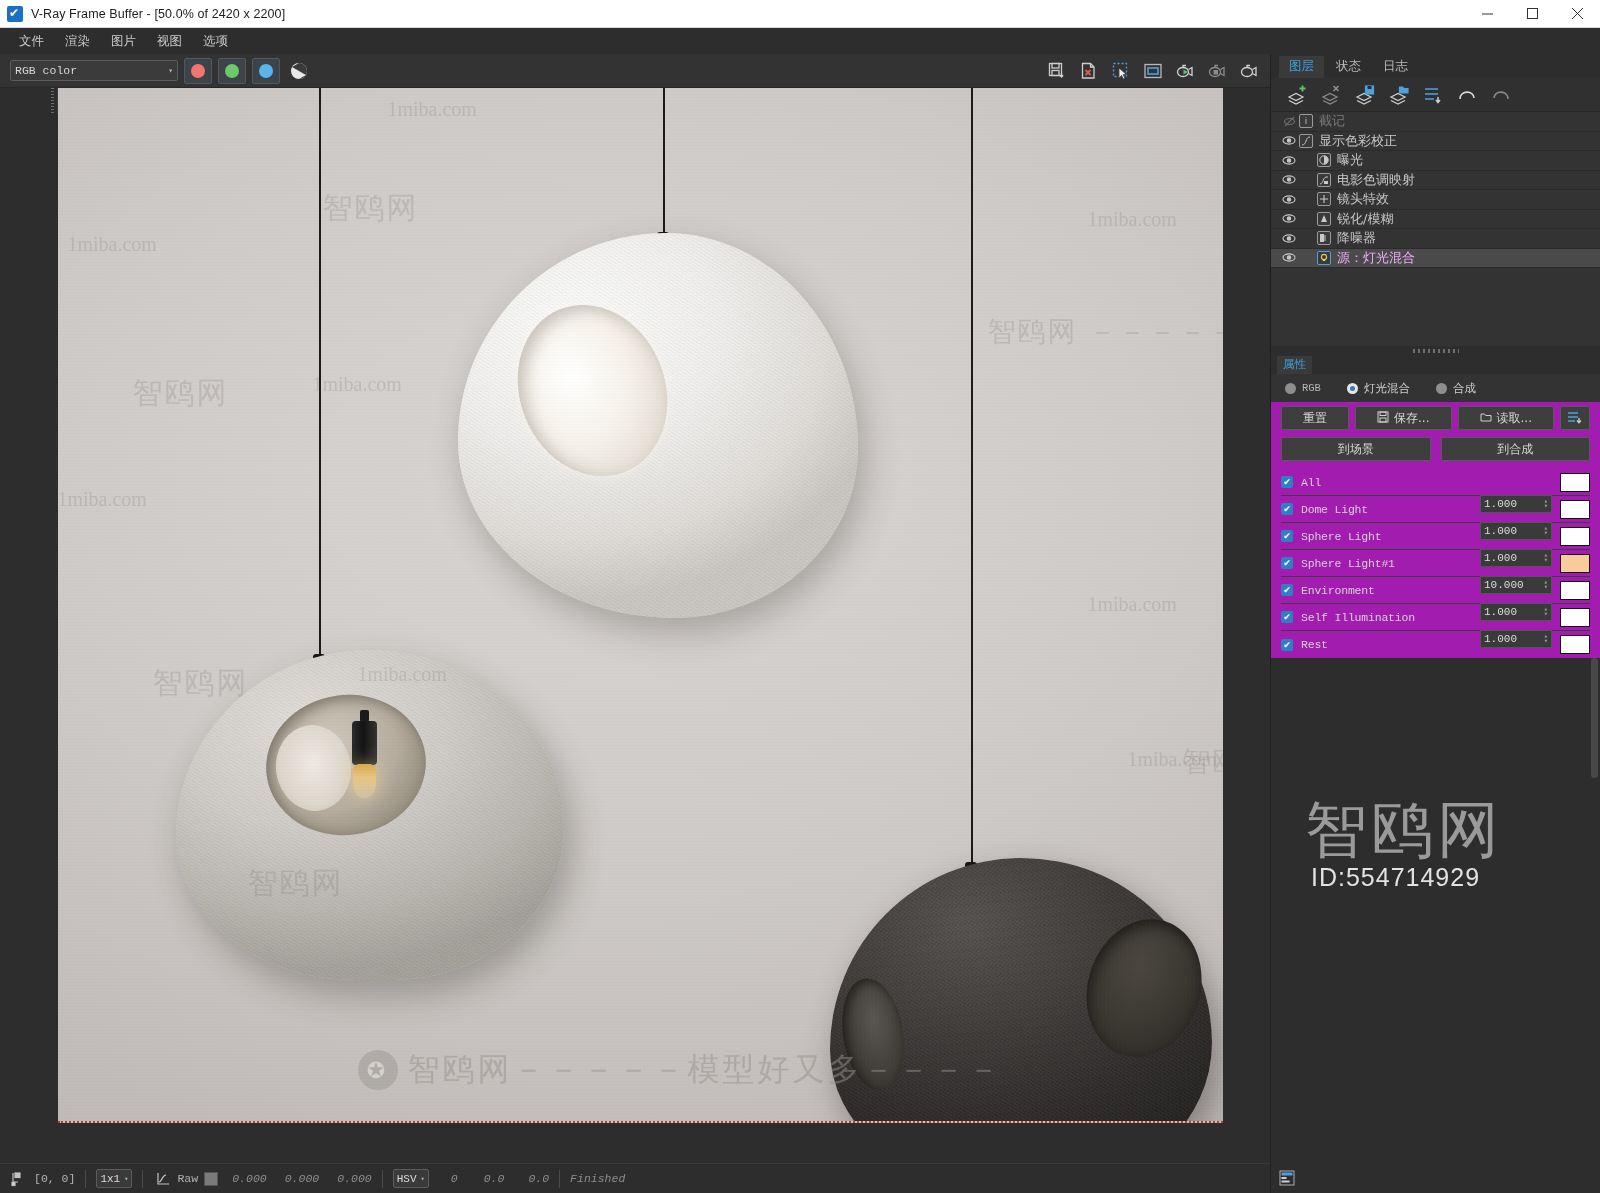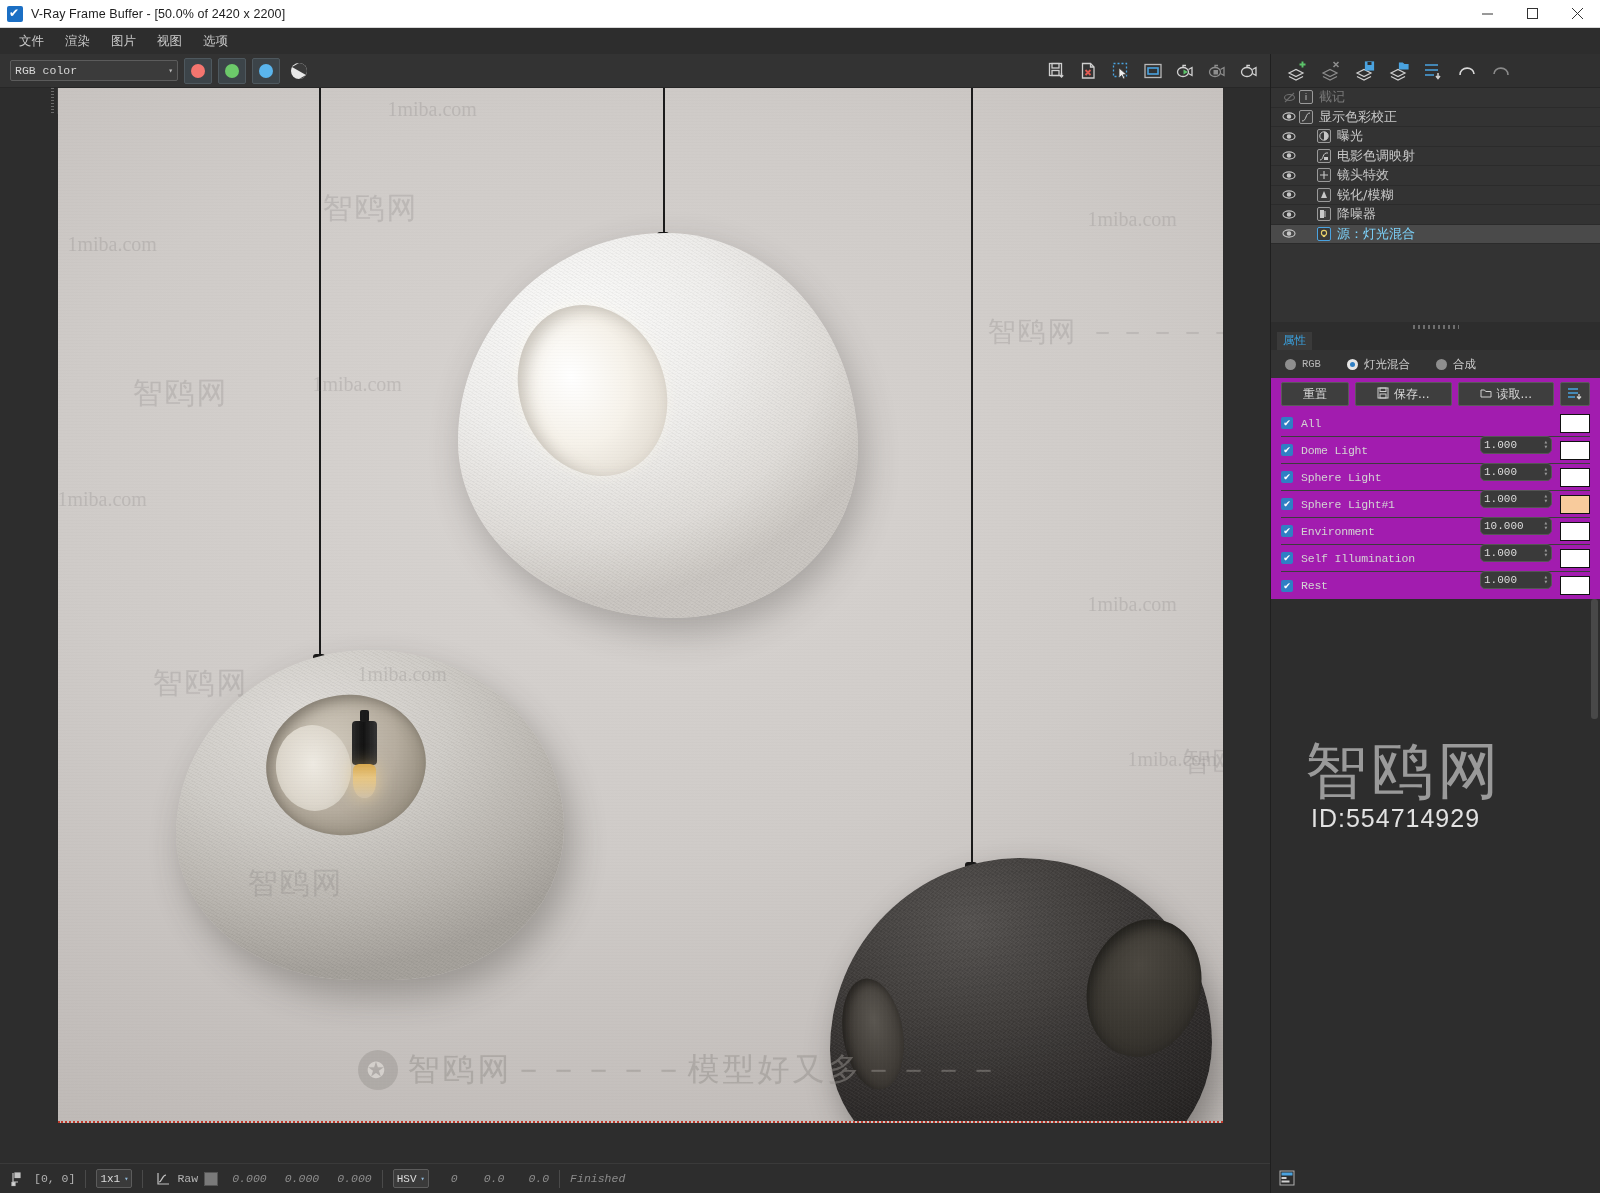--- a/index.html
+++ b/index.html
@@ -277,21 +277,21 @@
   }
   .layer.sel { background:#4a4a4a; }
   .layer .eye { width:20px; display:flex; justify-content:center; flex:0 0 20px; }
   .layer .licon {
     width:14px; height:14px; border:1px solid #9a9a9a; border-radius:2px;
     display:flex; align-items:center; justify-content:center; flex:0 0 14px;
     color:#c4c4c4; font-size:9px; margin-right:6px; background:#3a3a3a;
   }
   .layer .lname { font-size:13px; color:#c8c8c8; font-family:"DejaVu Sans",sans-serif; }
   .layer.disabled .lname { color:#7a7a7a; }
-  .layer.sel .lname { color:#7dd3fc; }
+  .layer.sel .lname { color:#f0abfc; }
   .indent1 { margin-left: 18px; }
 
   .layer-empty { flex:1 1 auto; background:#333333; min-height: 10px; }
   .hsplit {
     height: 10px; background:#2d2d2d; display:flex; align-items:center; justify-content:center;
     flex:0 0 10px;
   }
   .hgrip { width:46px; height:4px; background: repeating-linear-gradient(to right,#6e6e6e 0 2px,transparent 2px 5px); }
 
   .props { background:#a21caf; display:flex; flex-direction:column; flex:0 0 auto; }
@@ -332,21 +332,21 @@
     width:12px; height:12px; background:#2f7fc4; border-radius:2px;
     display:flex; align-items:center; justify-content:center;
     color:#fff; font-size:9px; flex:0 0 12px;
   }
   .mixname {
     font-family:"Liberation Mono", monospace; font-size:11.5px; color:#d3d3d3;
     flex:1 1 auto; white-space:nowrap; letter-spacing:-0.2px;
   }
   .spin {
     width:72px; height:18px; background:#3a3a3a; border:1px solid #555;
-    border-radius:5px; display:flex; align-items:center; padding:0 3px;
+    border-radius:0; display:flex; align-items:center; padding:0 3px;
     font-family:"Liberation Mono", monospace; font-size:11px; color:#dcdcdc;
     flex:0 0 72px;
     margin-top:44px;
   }
   .spin .arrows {
     margin-left:auto; display:flex; flex-direction:column; line-height:5px;
     font-size:7px; color:#9a9a9a;
   }
   .swatch {
     width:30px; height:19px; border:1px solid #111; flex:0 0 30px;
@@ -572,20 +572,25 @@
         <div class="sb-txt dim" style="margin-left:22px;">0</div>
         <div class="sb-txt dim" style="margin-left:26px;">0.0</div>
         <div class="sb-txt dim" style="margin-left:24px;">0.0</div>
         <div class="sb-sep"></div>
         <div class="sb-txt dim">Finished</div>
       </div>
     </div>
 
     <div class="right">
 
+      <div class="rtabs">
+        <div class="rtab active">图层</div>
+        <div class="rtab">状态</div>
+        <div class="rtab">日志</div>
+      </div>
 
       <div class="rtoolbar">
         <div class="rtic">
           <svg width="22" height="22" viewBox="0 0 22 22" fill="none" stroke="#d0d0d0" stroke-width="1.2">
             <path d="M3 13 l7-3.5 l7 3.5 l-7 3.5 z"></path>
               <path d="M3 16.5 l7 3.5 l7-3.5"></path>
             <path d="M13.5 4.5 h6 M16.5 1.5 v6" stroke="#5cc46a" stroke-width="1.9"></path>
           </svg>
         </div>
         <div class="rtic">
@@ -800,20 +805,24 @@
           <div class="btn icononly">
             <span>
               <svg width="16" height="14" viewBox="0 0 16 14" fill="none" stroke="#4aa3e0" stroke-width="1.3">
                 <path d="M1 3 h10 M1 7 h10 M1 11 h7"></path>
                 <path d="M12 8 v4 M10 10.5 l2 2.2 l2-2.2" stroke="#d0d0d0"></path>
               </svg>
             </span>
           </div>
         </div>
 
+        <div class="btnrow2">
+          <div class="btn2">到场景</div>
+          <div class="btn2">到合成</div>
+        </div>
 
         <div class="mixlist">
 
           <div class="mixrow">
             <span class="cbx">✔</span>
             <span class="mixname">All</span>
             <span class="spin">
               <span>1.000</span>
               <span class="arrows">
                   <span>▴</span>

